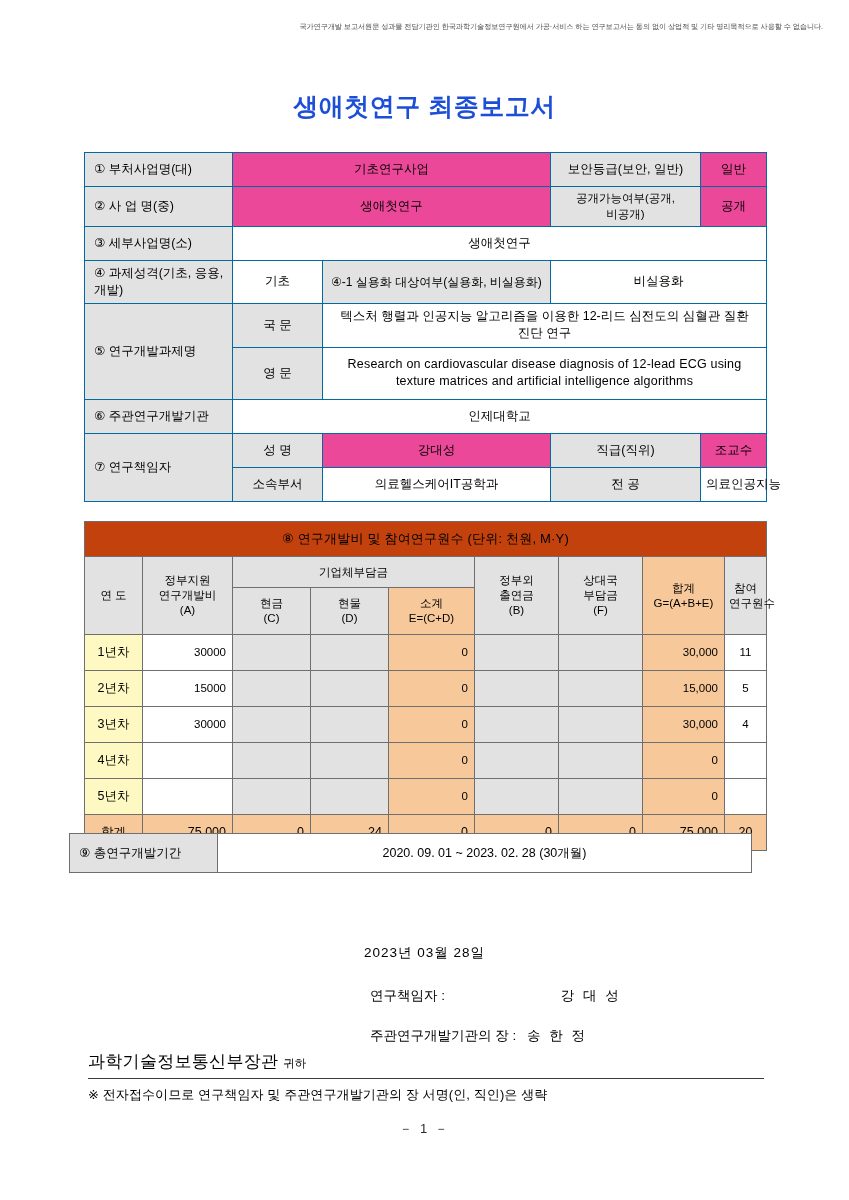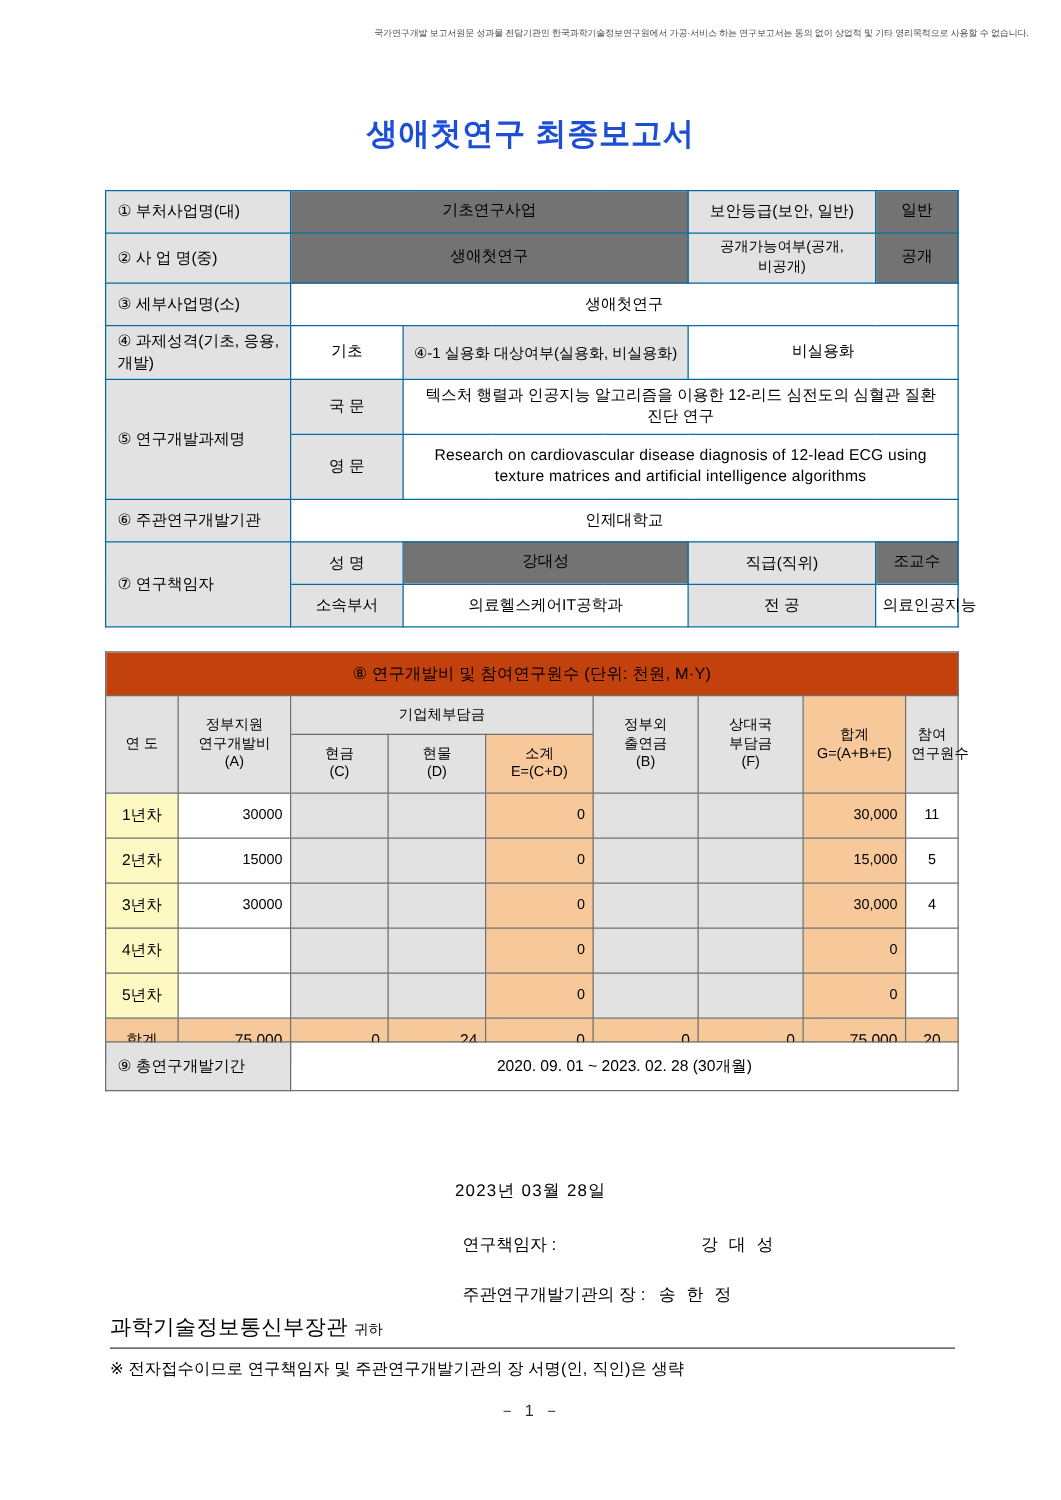--- a/index.html
+++ b/index.html
@@ -71,22 +71,21 @@
     font-size: 12.5px;
   }
   .lbl-left {
     text-align: left !important;
     padding-left: 9px !important;
   }
   .val {
     background: #ffffff;
   }
   .val-gray {
-    background: #737373;
-    font-family: Liberation Mono, monospace;
+    background: #ec4899;
   }
   .h-34 { height: 34px; }
   .h-44 { height: 44px; }
   .h-52 { height: 52px; }
 
   .eng-title {
     font-size: 12.5px;
     line-height: 1.6;
     letter-spacing: 0.2px;
     padding: 6px 8px !important;
@@ -128,21 +127,21 @@
   .cell-accent { background: #f7c99a; }
   .num { text-align: right !important; padding-right: 6px !important; }
   .yr-lbl { background: #fef9c3; font-size: 12.5px; }
   .total-row td { background: #f7c99a; font-size: 12.5px; }
   .h-row { height: 36px; }
 
   
   .period-table {
     position: absolute;
     top: 833px;
-    left: 84px;
+    left: 69px;
     width: 682px;
     border-collapse: collapse;
     table-layout: fixed;
     font-size: 12.5px;
   }
   .period-table td {
     border: 1px solid #6f6f6f;
     padding: 5px;
     text-align: center;
     vertical-align: middle;

